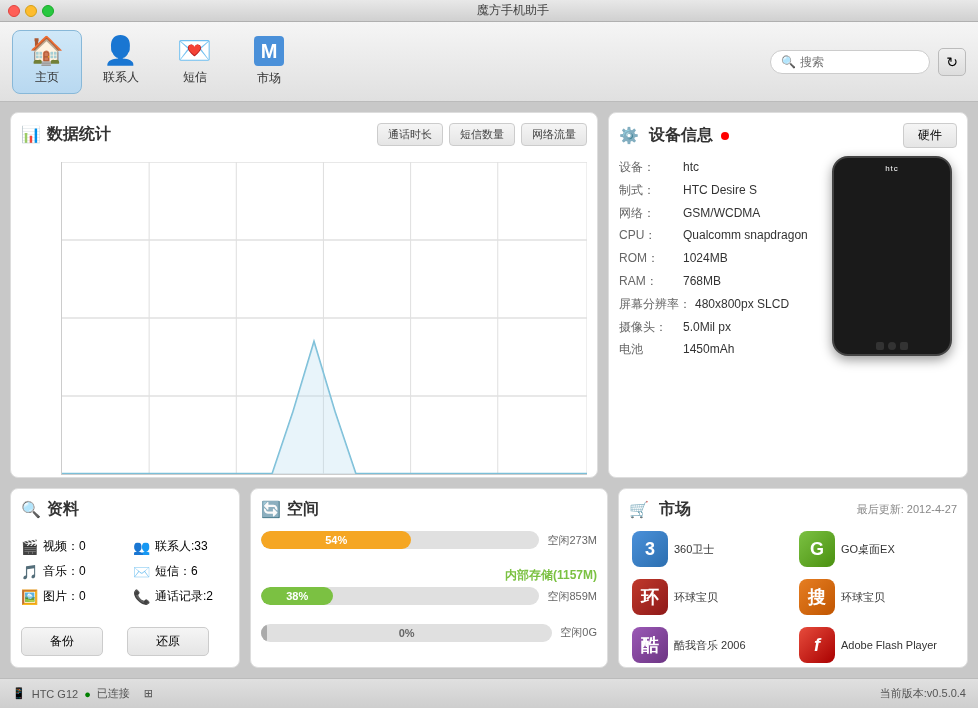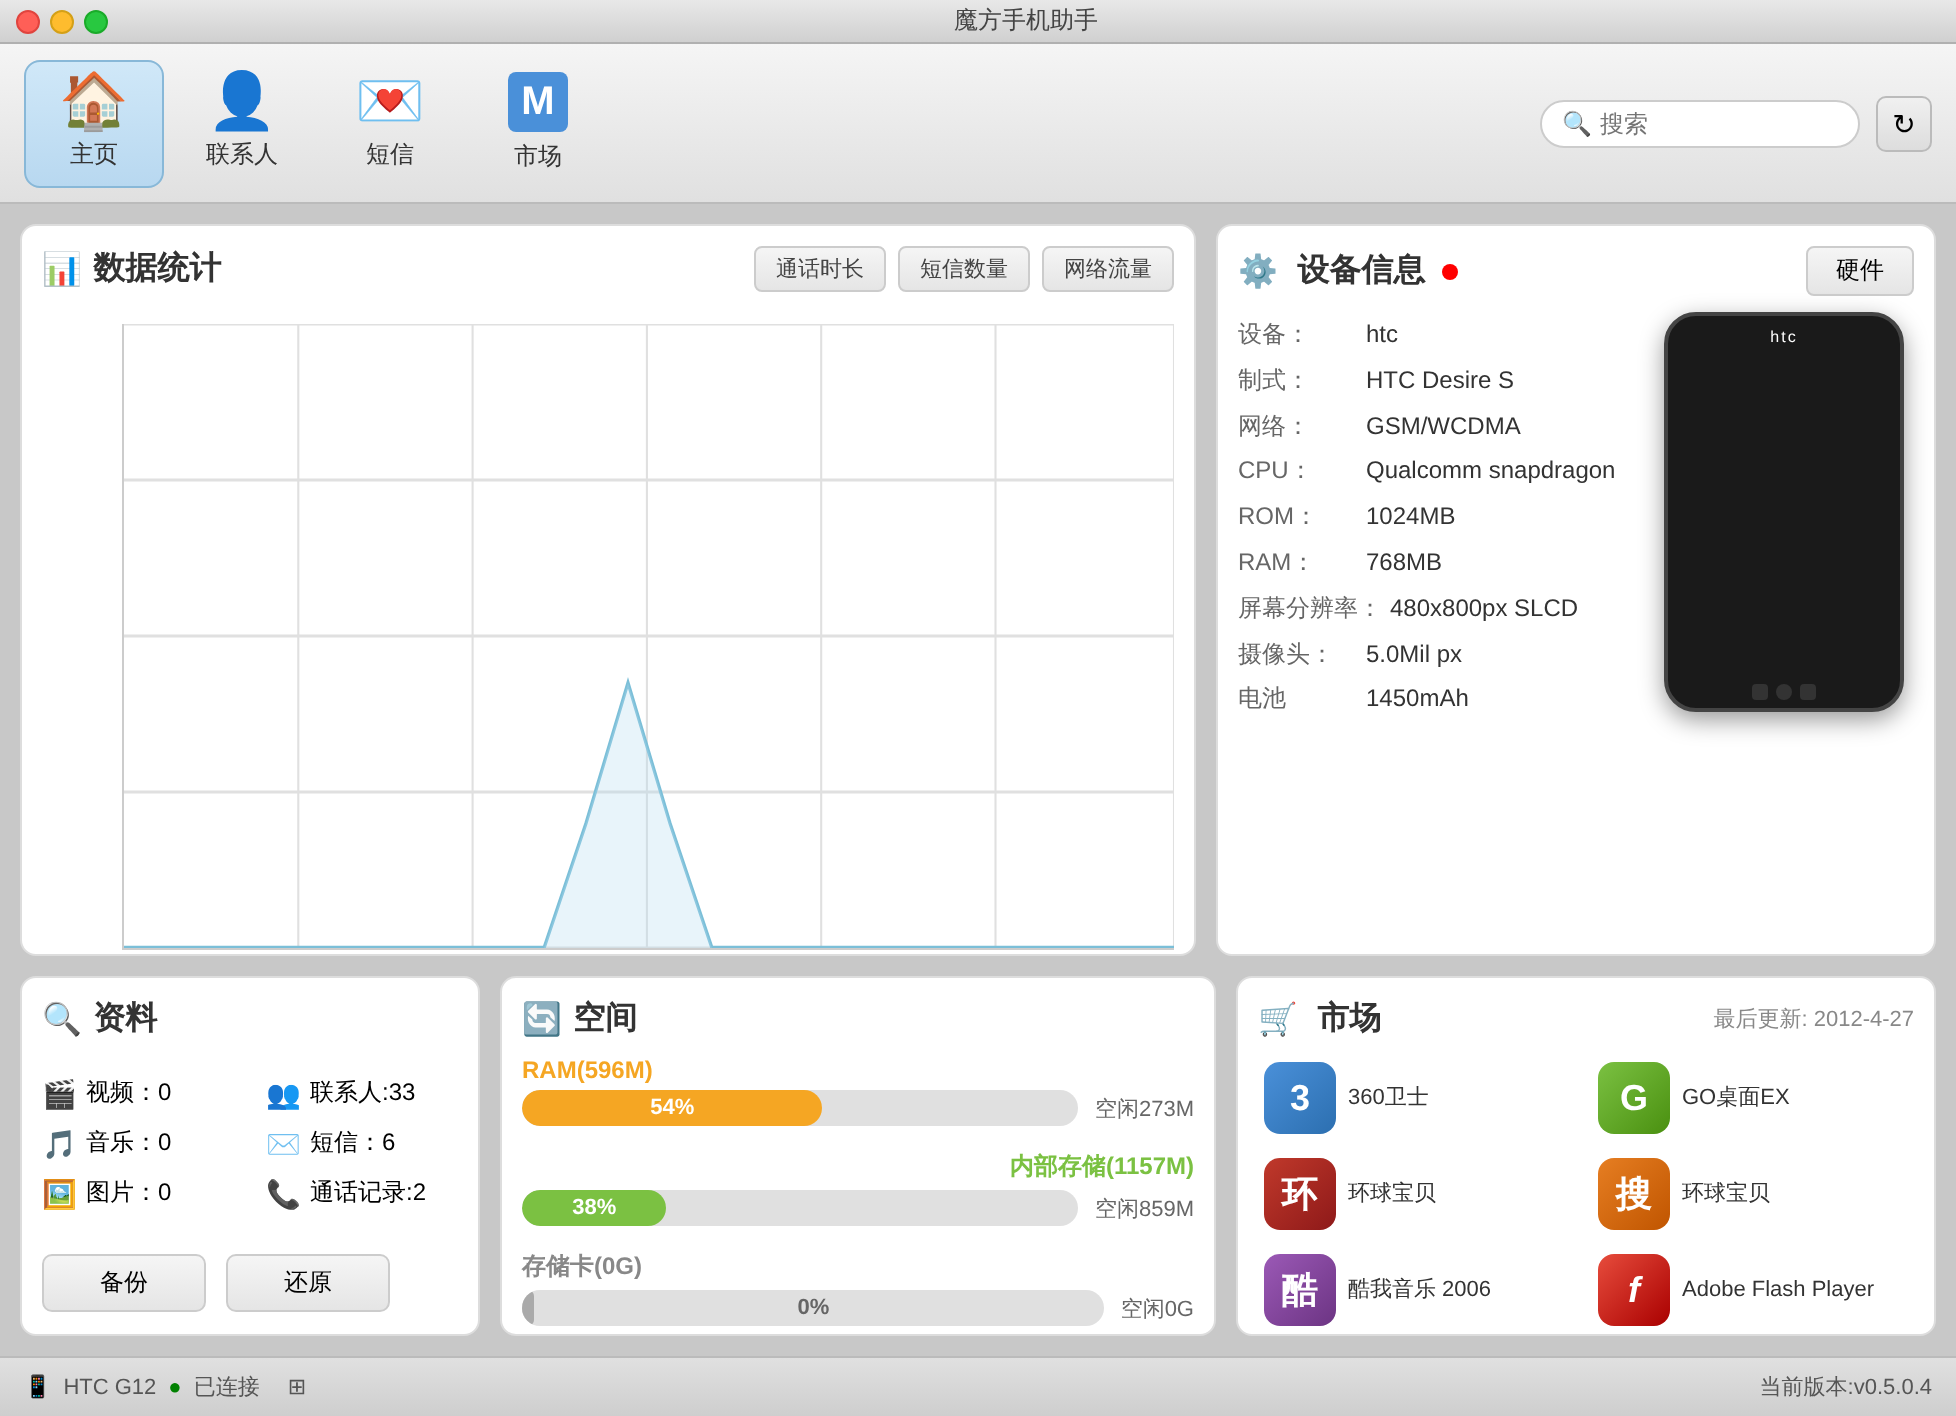--- a/index.html
+++ b/index.html
@@ -302,21 +302,21 @@
       gap: 4px;
       padding: 2px 0;
     }
     .profile-icon {
       font-size: 14px;
       width: 18px;
       text-align: center;
     }
     .profile-actions {
       display: flex;
-      gap: 10px;
+      gap: 24px;
       margin-top: 12px;
       padding-top: 8px;
     }
     .action-btn {
       background: linear-gradient(to bottom, #f5f5f5, #e5e5e5);
       border: 1px solid #ccc;
       border-radius: 5px;
       padding: 5px 28px;
       font-size: 12px;
       cursor: pointer;
@@ -611,21 +611,20 @@
     </div>
 
     <div class="panel" style="flex:1;display:flex;flex-direction:column;">
       <div class="panel-header">
         <span class="panel-icon">🔄</span>
         <span class="panel-title">空间</span>
       </div>
       <div style="flex:1;display:flex;flex-direction:column;justify-content:space-around;">
 
         <div class="space-item">
-          <div class="space-label" style="color:#f5a623;">RAM(596M)</div>
           <div style="display:flex;align-items:center;gap:8px;">
             <div class="progress-bar-bg gray-bg" style="flex:1;height:18px;border-radius:9px;position:relative;overflow:hidden;">
               <div class="progress-bar-fill orange-bar" style="width:54%;height:100%;border-radius:9px;display:flex;align-items:center;justify-content:center;">
                 <span style="color:white;font-size:11px;font-weight:bold;">54%</span>
               </div>
             </div>
             <span style="font-size:11px;color:#666;white-space:nowrap;">空闲273M</span>
           </div>
         </div>
 
@@ -635,21 +634,20 @@
             <div class="progress-bar-bg gray-bg" style="flex:1;height:18px;border-radius:9px;position:relative;overflow:hidden;">
               <div class="progress-bar-fill green-bar" style="width:26%;height:100%;border-radius:9px;display:flex;align-items:center;justify-content:center;">
                 <span style="color:white;font-size:11px;font-weight:bold;">38%</span>
               </div>
             </div>
             <span style="font-size:11px;color:#666;white-space:nowrap;">空闲859M</span>
           </div>
         </div>
 
         <div class="space-item">
-          <div class="space-label" style="color:#888;">存储卡(0G)</div>
           <div style="display:flex;align-items:center;gap:8px;">
             <div class="progress-bar-bg gray-bg" style="flex:1;height:18px;border-radius:9px;position:relative;overflow:hidden;">
               <div class="progress-bar-fill dark-gray-bar" style="width:2%;height:100%;border-radius:9px;display:flex;align-items:center;justify-content:center;">
               </div>
               <span style="position:absolute;left:50%;top:50%;transform:translate(-50%,-50%);font-size:11px;font-weight:bold;color:#666;">0%</span>
             </div>
             <span style="font-size:11px;color:#666;white-space:nowrap;">空闲0G</span>
           </div>
         </div>
       </div>

